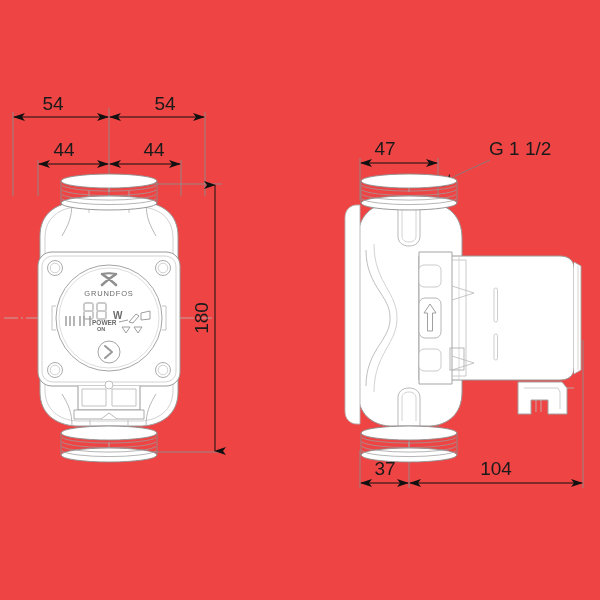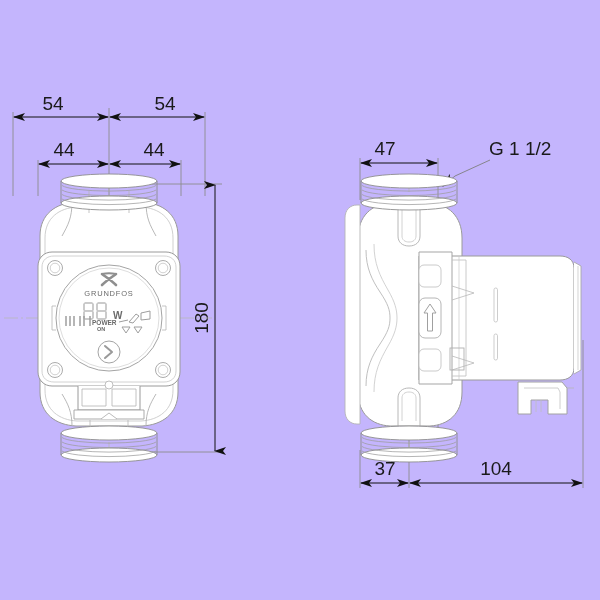--- a/index.html
+++ b/index.html
@@ -1,18 +1,18 @@
 <!DOCTYPE html>
 <html><head>
 <meta charset="utf-8">
 <style>
   html,body{margin:0;padding:0;background:#ffffff;}
   body{width:600px;height:600px;overflow:hidden;
        font-family:"Liberation Sans",sans-serif;}
-  #stage{position:relative;width:600px;height:600px;background:#c4b5fd;}
+  #stage{position:relative;width:600px;height:600px;background:#ef4444;}
   svg{display:block;}
   .dimtext{font-family:"Liberation Sans",sans-serif;font-size:19px;fill:#1a1a1a;}
   .lbl{font-family:"Liberation Sans",sans-serif;font-size:19px;fill:#1a1a1a;}
   .faceTiny{font-family:"Liberation Sans",sans-serif;fill:#6a6a6a;}
 </style>
 </head>
 <body>
 
 <div id="stage">
 <svg width="600" height="600" viewBox="0 0 600 600">

